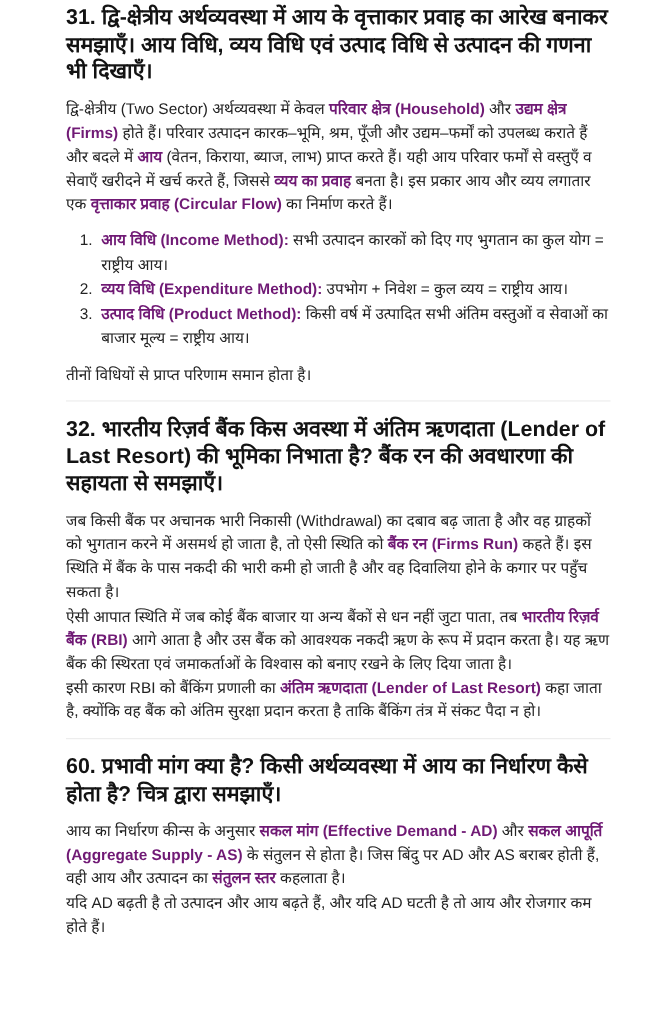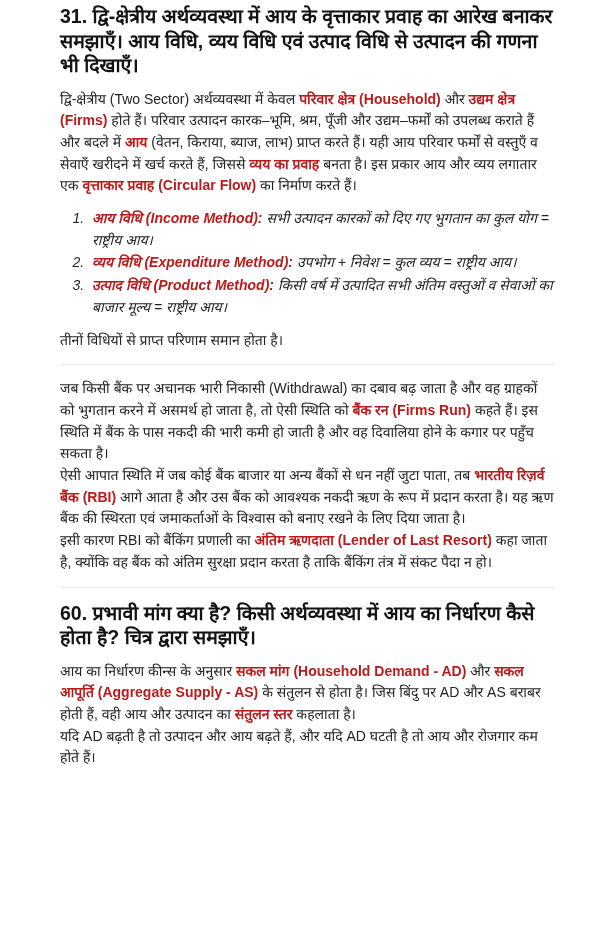--- a/index.html
+++ b/index.html
@@ -28,33 +28,32 @@
     letter-spacing: 0;
   }
   section:first-of-type h2.question { margin-top: 0; }
   p.answer {
     font-size: 14px;
     line-height: 21.7px;
     color: #232323;
     margin: 11px 0;
     white-space: pre-wrap;
   }
-  strong { font-weight: 700; color: #b91c1c; }
+  strong { font-weight: 700; color: #701a75; }
   ol.methods {
     margin: 11px 0;
     padding-left: 28px;
     font-size: 14px;
     line-height: 21.7px;
     color: #232323;
   }
   ol.methods li {
     margin: 1px 0;
     padding-left: 4px;
     white-space: pre-wrap;
-    font-style: italic;
   }
   hr.divider {
     border: 0;
     border-top: 1.5px solid #ebebeb;
     margin: 13px 0;
   }
 </style>
 </head>
 <body>
 
@@ -65,24 +64,25 @@
         <p class="answer"><span>द्वि-क्षेत्रीय (Two Sector) अर्थव्यवस्था में केवल </span><strong>परिवार क्षेत्र (Household)</strong><span> और </span><strong>उद्यम क्षेत्र (Firms)</strong><span> होते हैं। परिवार उत्पादन कारक–भूमि, श्रम, पूँजी और उद्यम–फर्मों को उपलब्ध कराते हैं और बदले में </span><strong>आय</strong><span> (वेतन, किराया, ब्याज, लाभ) प्राप्त करते हैं। यही आय परिवार फर्मों से वस्तुएँ व सेवाएँ खरीदने में खर्च करते हैं, जिससे </span><strong>व्यय का प्रवाह</strong><span> बनता है। इस प्रकार आय और व्यय लगातार एक </span><strong>वृत्ताकार प्रवाह (Circular Flow)</strong><span> का निर्माण करते हैं।</span></p>
         <ol class="methods">
           <li><strong>आय विधि (Income Method):</strong><span> सभी उत्पादन कारकों को दिए गए भुगतान का कुल योग = राष्ट्रीय आय।</span></li>
           <li><strong>व्यय विधि (Expenditure Method):</strong><span> उपभोग + निवेश = कुल व्यय = राष्ट्रीय आय।</span></li>
           <li><strong>उत्पाद विधि (Product Method):</strong><span> किसी वर्ष में उत्पादित सभी अंतिम वस्तुओं व सेवाओं का बाजार मूल्य = राष्ट्रीय आय।</span></li>
         </ol>
         <p class="answer"><span>तीनों विधियों से प्राप्त परिणाम समान होता है।</span></p>
       </section>
       <hr class="divider">
       <section>
+        <h2 class="question">32. भारतीय रिज़र्व बैंक किस अवस्था में अंतिम ऋणदाता (Lender of Last Resort) की भूमिका निभाता है? बैंक रन की अवधारणा की सहायता से समझाएँ।</h2>
         <p class="answer"><span>जब किसी बैंक पर अचानक भारी निकासी (Withdrawal) का दबाव बढ़ जाता है और वह ग्राहकों को भुगतान करने में असमर्थ हो जाता है, तो ऐसी स्थिति को </span><strong>बैंक रन (Firms Run)</strong><span> कहते हैं। इस स्थिति में बैंक के पास नकदी की भारी कमी हो जाती है और वह दिवालिया होने के कगार पर पहुँच सकता है।
 ऐसी आपात स्थिति में जब कोई बैंक बाजार या अन्य बैंकों से धन नहीं जुटा पाता, तब </span><strong>भारतीय रिज़र्व बैंक (RBI)</strong><span> आगे आता है और उस बैंक को आवश्यक नकदी ऋण के रूप में प्रदान करता है। यह ऋण बैंक की स्थिरता एवं जमाकर्ताओं के विश्वास को बनाए रखने के लिए दिया जाता है।
 इसी कारण RBI को बैंकिंग प्रणाली का </span><strong>अंतिम ऋणदाता (Lender of Last Resort)</strong><span> कहा जाता है, क्योंकि वह बैंक को अंतिम सुरक्षा प्रदान करता है ताकि बैंकिंग तंत्र में संकट पैदा न हो।</span></p>
       </section>
       <hr class="divider">
       <section>
         <h2 class="question">60. प्रभावी मांग क्या है? किसी अर्थव्यवस्था में आय का निर्धारण कैसे होता है? चित्र द्वारा समझाएँ।</h2>
-        <p class="answer"><span>आय का निर्धारण कीन्स के अनुसार </span><strong>सकल मांग (Household Demand - AD)</strong><span> और </span><strong>सकल आपूर्ति (Aggregate Supply - AS)</strong><span> के संतुलन से होता है। जिस बिंदु पर AD और AS बराबर होती हैं, वही आय और उत्पादन का </span><strong>संतुलन स्तर</strong><span> कहलाता है।
+        <p class="answer"><span>आय का निर्धारण कीन्स के अनुसार </span><strong>सकल मांग (Effective Demand - AD)</strong><span> और </span><strong>सकल आपूर्ति (Aggregate Supply - AS)</strong><span> के संतुलन से होता है। जिस बिंदु पर AD और AS बराबर होती हैं, वही आय और उत्पादन का </span><strong>संतुलन स्तर</strong><span> कहलाता है।
 यदि AD बढ़ती है तो उत्पादन और आय बढ़ते हैं, और यदि AD घटती है तो आय और रोजगार कम होते हैं।</span></p>
       </section>
     </div>
 </main>
 
 </body></html>

